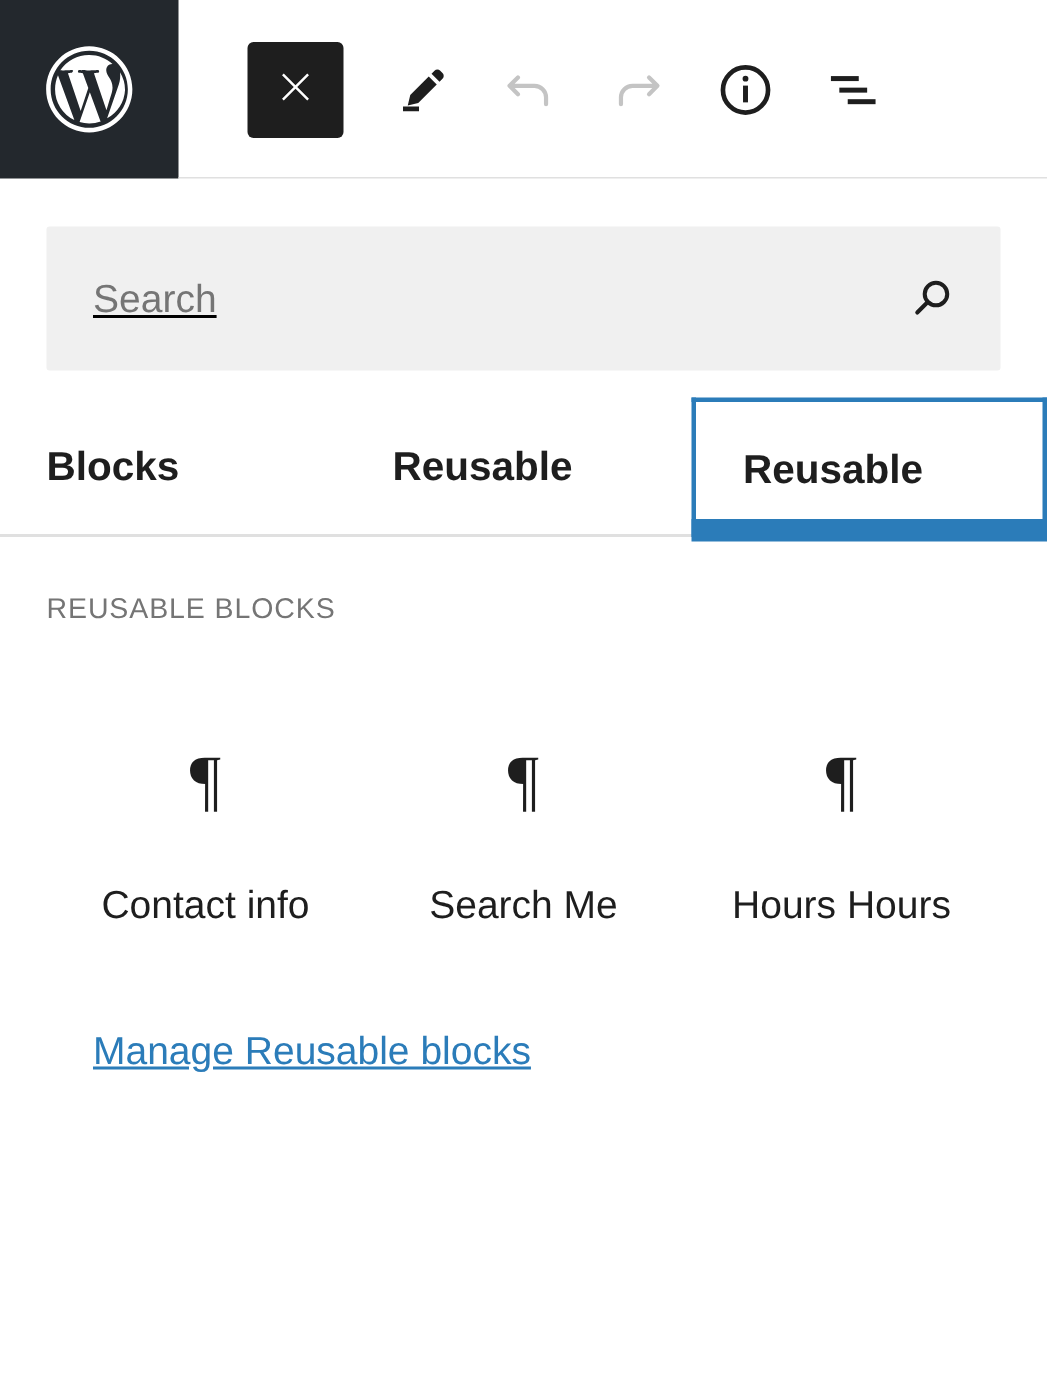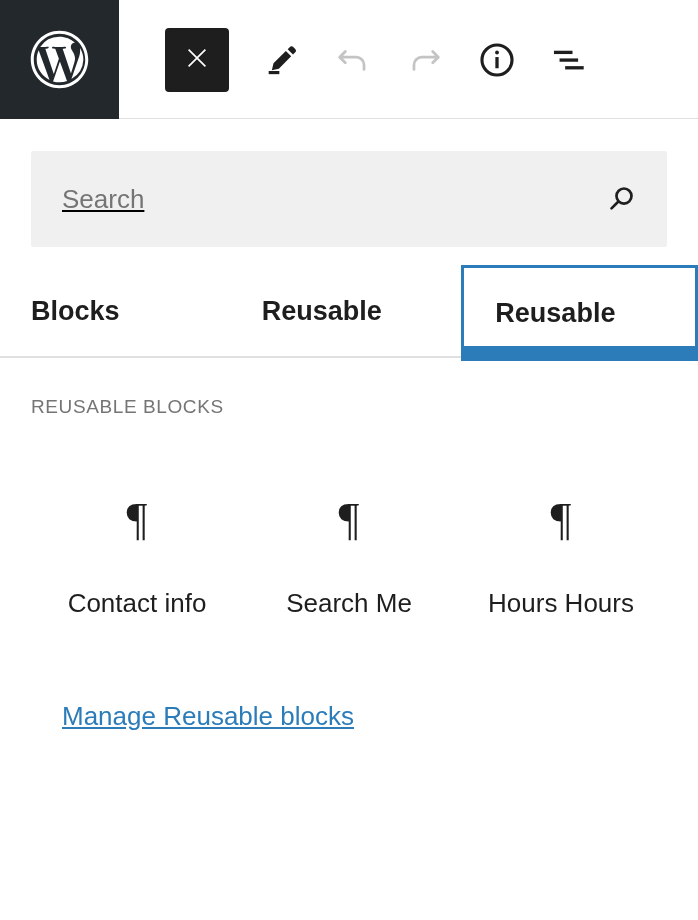--- a/index.html
+++ b/index.html
@@ -210,21 +210,21 @@
     font-family: "Liberation Serif", serif;
   }
   .block-label {
     margin-top: 38px;
     font-size: 26px;
     color: #1e1e1e;
     white-space: nowrap;
   }
 
   .manage-row {
-    margin-top: 72px;
+    margin-top: 56px;
     padding-left: 31px;
   }
   .manage-link {
     font-size: 26px;
     color: #2b7cb9;
     text-decoration: underline;
     cursor: pointer;
   }
 </style>
 </head>

